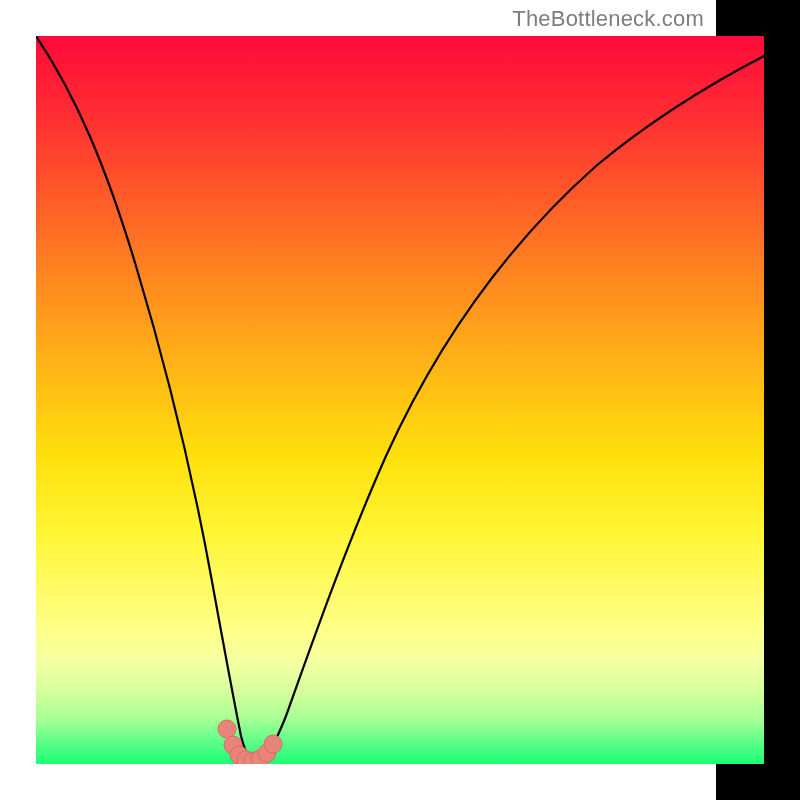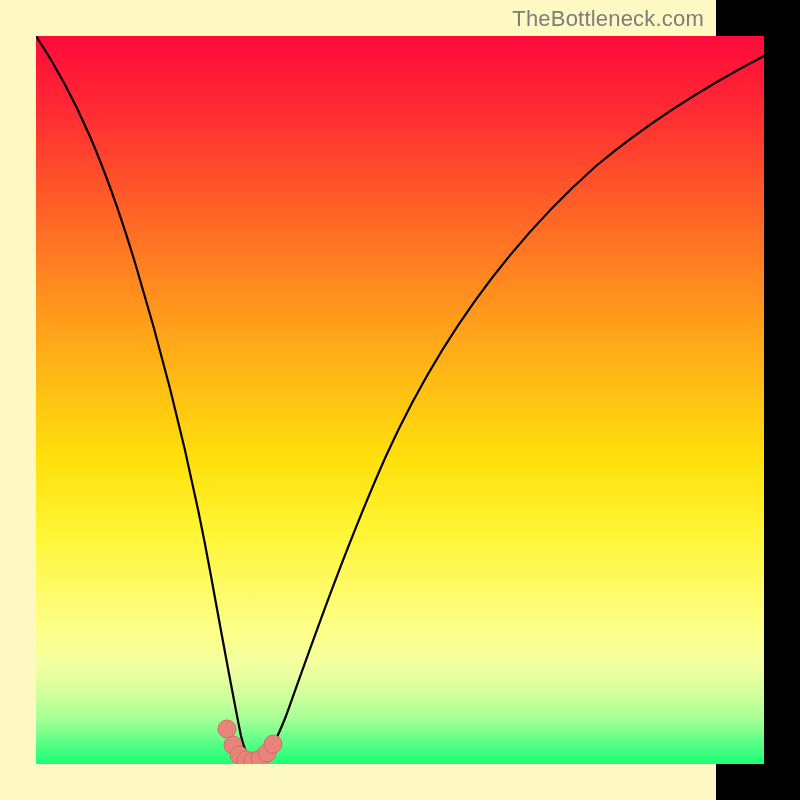--- a/index.html
+++ b/index.html
@@ -8,21 +8,21 @@
     width: 800px;
     height: 800px;
     overflow: hidden;
     background: #000;
     font-family: Arial, Helvetica, sans-serif;
   }
   .stage {
     position: relative;
     width: 716px;
     height: 800px;
-    background: #fef9c3;
+    background: #ffffff;
   }
   .plot-area {
     position: absolute;
     left: 36px;
     top: 36px;
     width: 728px;
     height: 728px;
     background: linear-gradient(
       to bottom,
       #ff0a3a 0%,

